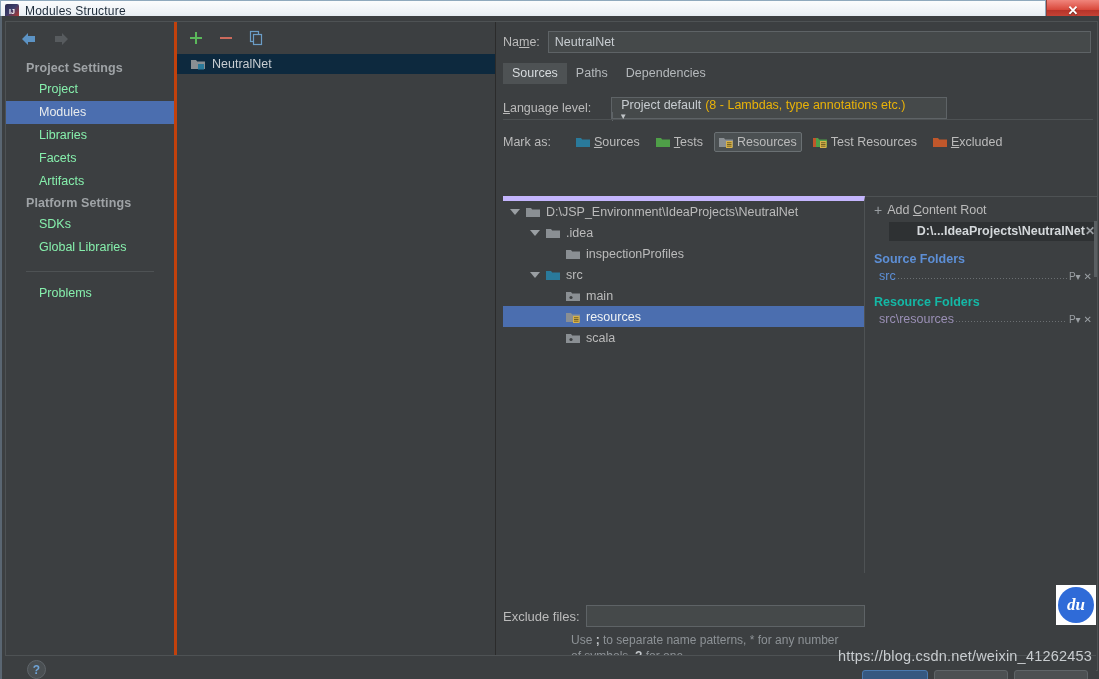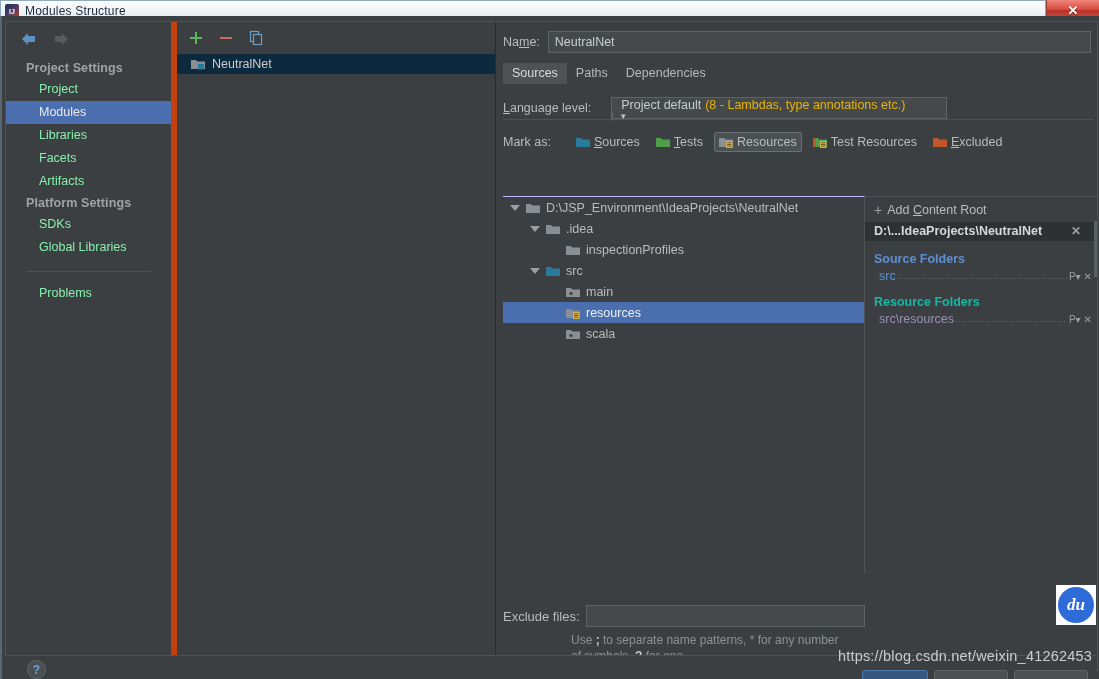--- a/index.html
+++ b/index.html
@@ -60,21 +60,21 @@
   }
   .dlg-inner {
     position: absolute; left: 3px; top: 5px; width: 1093px; height: 650px;
     background: #3c3f41; border: 1px solid #4e5254;
     display: flex;
   }
 
   
   .sidebar {
     width: 171px; flex: none; background: #3c3f41;
-    border-right: 6px solid #c2410c; position: relative;
+    border-right: 3px solid #c2410c; position: relative;
   }
   .nav-arrows { display: flex; gap: 12px; padding: 8px 0 10px 13px; }
   .arrow { width: 20px; height: 18px; position: relative; }
   .arrow svg { display: block; }
 
   .sb-group {
     font-size: 12.5px; font-weight: bold; color: #9fa3a6;
     padding: 3px 0 3px 20px; letter-spacing: .1px;
   }
   .sb-item {
@@ -147,21 +147,21 @@
     margin-right: 6px; white-space: nowrap;
   }
   .mark-btn.active { background: #4b5052; border-color: #6a7073; }
   .mark-btn u { text-decoration: underline; }
 
   
   .content-split {
     position: absolute; left: 7px; right: 0; top: 174px; bottom: 97px; display: flex;
   }
   .tree-pane {
-    width: 362px; flex: none; border-top: 1px solid #c4b5fd;
+    width: 362px; flex: none; border-top: 5px solid #c4b5fd;
     border-right: 1px solid #4e5254; position: relative; overflow: hidden;
   }
   .tree-row {
     display: flex; align-items: center; height: 21px; font-size: 12.5px; color: #bbbbbb;
     gap: 6px;
   }
   .tree-row.selected { background: #4b6eaf; color: #eef1f3; }
   .twisty { width: 11px; height: 11px; flex: none; position: relative; }
   .twisty.open::after {
     content: ""; position: absolute; left: 1px; top: 3px;
@@ -170,22 +170,22 @@
   }
 
   .roots-pane { flex: 1; border-top: 1px solid #4e5254; position: relative; overflow: hidden; }
   .add-root {
     display: flex; align-items: center; gap: 5px; padding: 6px 0 5px 9px;
     font-size: 12.5px; color: #bbbbbb;
   }
   .add-root .plus { color: #9a9fa3; font-size: 14px; line-height: 10px; }
   .add-root u { text-decoration: underline; }
   .root-header {
-    background: #2e3133; display: flex; align-items: center; justify-content: space-between;
-    padding: 2px 16px 3px 9px; font-size: 12.5px; font-weight: bold; color: #d4d8db;
+    background: #2e3133; display: flex; align-items: center; justify-content: flex-end;
+    padding: 2px 2px 3px 9px; font-size: 12.5px; font-weight: bold; color: #d4d8db; margin-left: 24px;
   }
   .root-x { color: #9a9fa3; font-size: 12px; }
   .grp-title { font-size: 12.5px; font-weight: bold; padding: 11px 0 2px 9px; }
   .grp-title.src { color: #5d8fd6; }
   .grp-title.res { color: #14b8a6; }
   .folder-line {
     display: flex; align-items: center; padding: 1px 5px 1px 14px; gap: 0;
     font-size: 12.5px;
   }
   .folder-line .fname { white-space: nowrap; }

